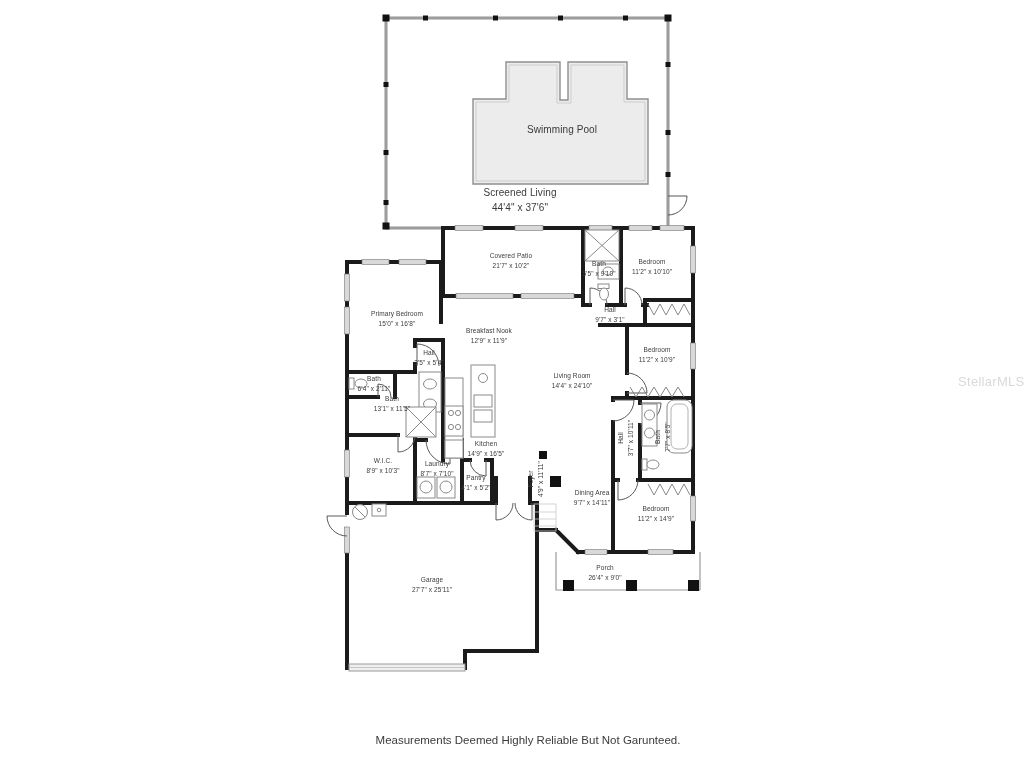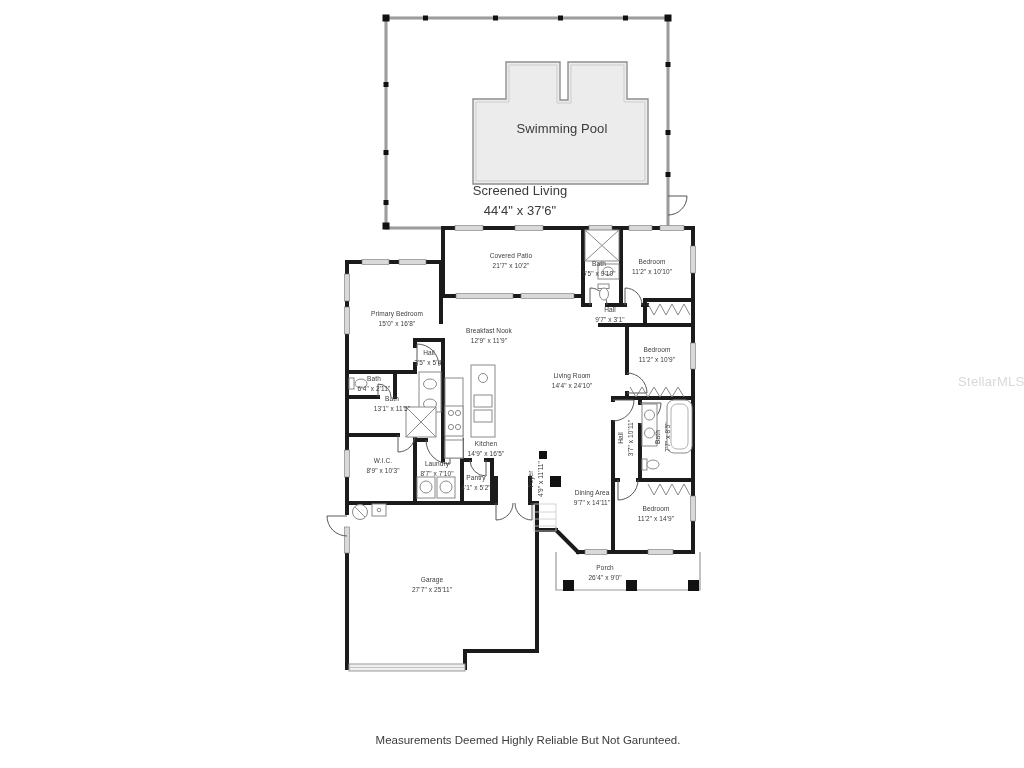--- a/index.html
+++ b/index.html
@@ -7,21 +7,21 @@
     width:1024px; height:768px; position:relative; background:#ffffff;
     font-family:"Liberation Sans", sans-serif; overflow:hidden;
   }
   .plan-svg { position:absolute; left:0; top:0; }
   .lbl {
     position:absolute; transform:translate(-50%,-50%);
     text-align:center; color:#3a3a3a; font-size:6.5px; line-height:1.5;
     white-space:nowrap; letter-spacing:0.1px;
   }
   .lbl span { display:block; }
-  .lbl.lg { font-size:13px; }
+  .lbl.lg { font-size:10px; }
   .lbl.v { transform:translate(-50%,-50%) rotate(-90deg); }
   .footer {
     position:absolute; left:16px; top:734px; width:1024px; text-align:center;
     font-size:11.5px; color:#3b3b3b;
   }
   .watermark {
     position:absolute; left:958px; top:374px; font-size:13px;
     color:#d9d9d9; letter-spacing:0.3px;text-align:right;
   }
 </style>

